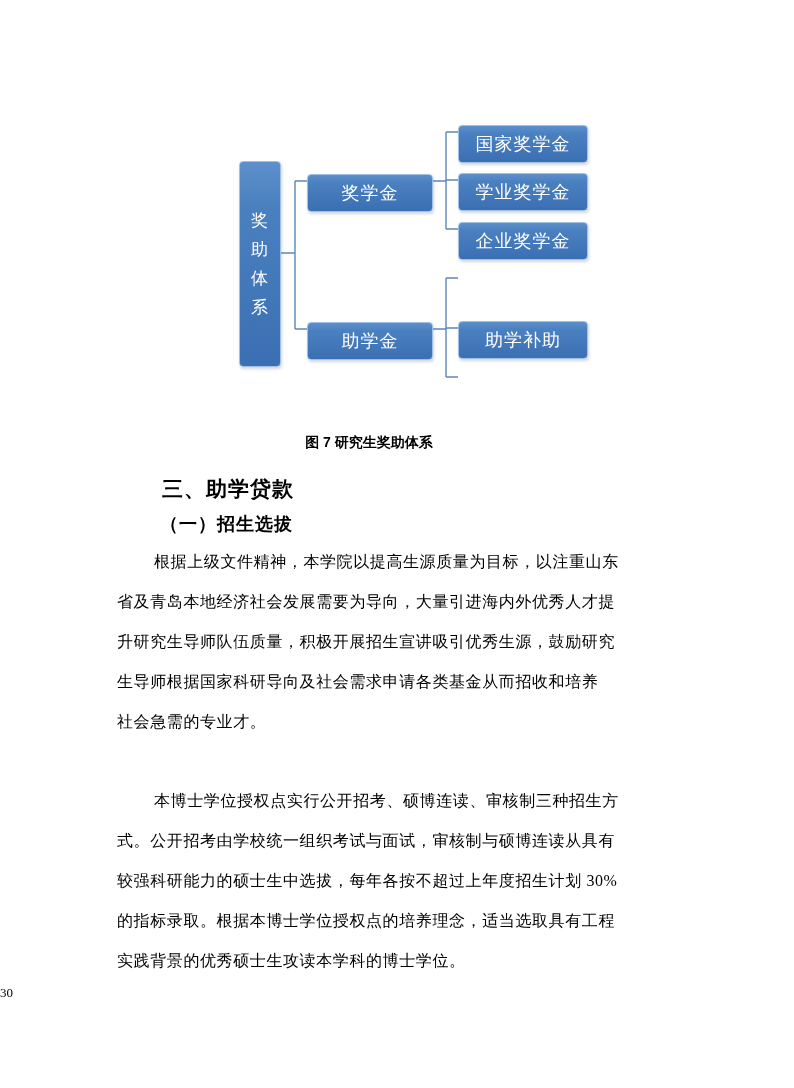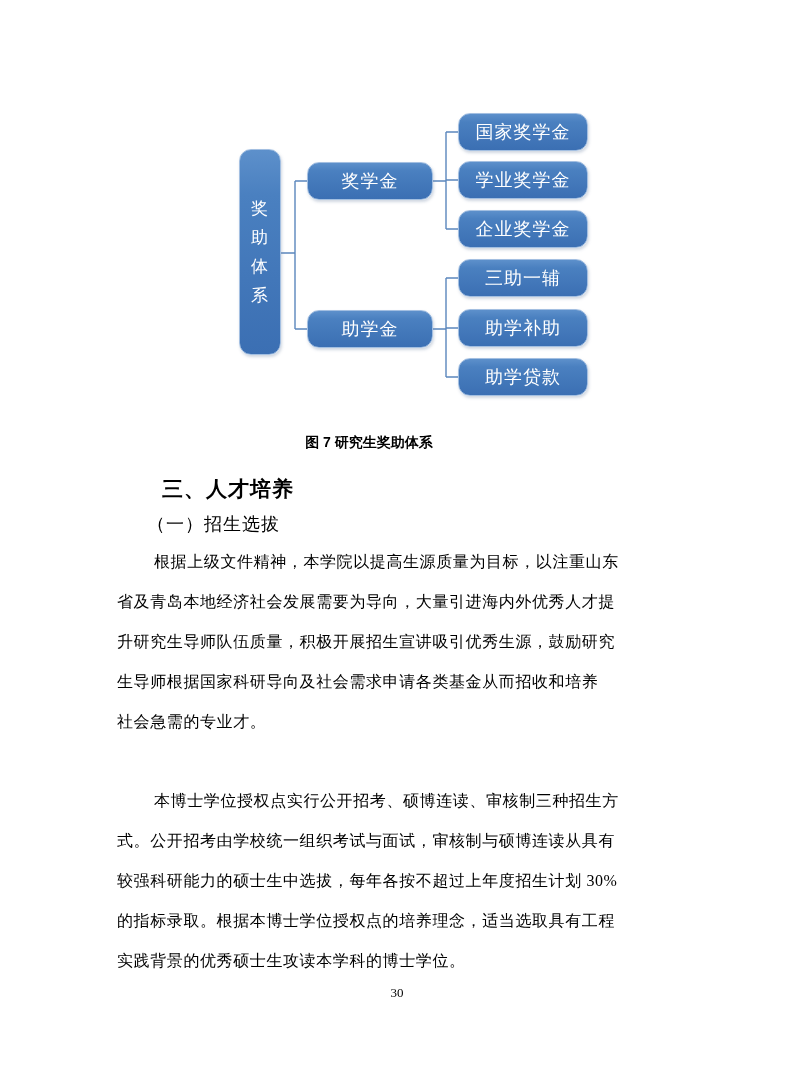--- a/index.html
+++ b/index.html
@@ -20,30 +20,31 @@
 
   
   .diagram { position: absolute; left: 0; top: 0; width: 794px; height: 430px; }
   .connectors { position: absolute; left: 0; top: 0; pointer-events: none; }
 
   .node {
     position: absolute;
     box-sizing: border-box;
     background: linear-gradient(180deg, var(--box-top, #5d90cb) 0%, #4a80c0 22%, var(--box-bottom, #3b6fb3) 100%);
     border: 1px solid var(--box-border, #a3bfe1);
-    border-radius: 12px;
+    border-radius: 4px;
     box-shadow: 1px 2px 3px rgba(120, 140, 170, 0.35);
     color: var(--box-text, #ffffff);
     font-family: "Liberation Sans", "DejaVu Sans", sans-serif;
     font-size: 18px;
     display: flex;
     align-items: center;
     justify-content: center;
     text-align: left;
     letter-spacing: 1px;
+    margin-top: 12px;
   }
   .node-root {
     left: 239px; top: 149px; width: 42px; height: 206px;
     white-space: pre-line;
     line-height: 29px;
     font-size: 17px;
   }
   .node-branch-1 { left: 307px; top: 162px; width: 126px; height: 38px; }
   .node-branch-2 { left: 307px; top: 310px; width: 126px; height: 38px; }
   .leaf { left: 458px; width: 130px; height: 38px; }
@@ -68,23 +69,23 @@
     position: absolute;
     left: 162px; top: 475px;
     font-family: "Liberation Sans", "DejaVu Sans", sans-serif;
     font-weight: bold;
     font-size: 21px;
     letter-spacing: 1px;
     margin: 0;
   }
   .h-sub {
     position: absolute;
-    left: 147px; top: 512px;
+    left: 160px; top: 512px;
     font-family: "Liberation Sans", "DejaVu Sans", sans-serif;
-    font-weight: normal;
+    font-weight: bold;
     font-size: 18px;
     letter-spacing: 1px;
     margin: 0;
   }
   .para {
     position: absolute;
     left: 117px; width: 600px;
     font-size: 16px;
     line-height: 40px;
     letter-spacing: 0.6px;
@@ -97,21 +98,20 @@
     left: 153px; top: 749px;
     font-family: "Liberation Sans", "DejaVu Sans", sans-serif;
     font-weight: bold;
     font-size: 18px;
     margin: 0;
   }
   .para-2 { top: 781px; }
   .page-number {
     position: absolute;
     left: 0; top: 985px; width: 794px;
-    text-align: center;
     font-size: 13px;
   }
 </style>
 </head>
 <body>
 
 <div class="page">
 
   <div class="diagram">
     <svg class="connectors" width="794" height="430" viewBox="0 0 794 430">
@@ -124,28 +124,26 @@
 助
 体
 系</div>
 
     <div class="node node-branch-1">奖学金</div>
     <div class="node node-branch-2">助学金</div>
 
     <div class="node leaf leaf-1">国家奖学金</div>
     <div class="node leaf leaf-2">学业奖学金</div>
     <div class="node leaf leaf-3">企业奖学金</div>
-    <div class="node leaf leaf-4">三助一辅</div>
     <div class="node leaf leaf-5">助学补助</div>
-    <div class="node leaf leaf-6">助学贷款</div>
   </div>
 
   <div class="caption">图 7 研究生奖助体系</div>
 
-  <h2 class="h-section">三、人才培养</h2>
+  <h2 class="h-section">三、助学贷款</h2>
 
   <h3 class="h-sub">（一）招生选拔</h3>
 
   <div class="para para-1">根据上级文件精神，本学院以提高生源质量为目标，以注重山东
 省及青岛本地经济社会发展需要为导向，大量引进海内外优秀人才提
 升研究生导师队伍质量，积极开展招生宣讲吸引优秀生源，鼓励研究
 生导师根据国家科研导向及社会需求申请各类基金从而招收和培养
 社会急需的专业才。</div>
 
 

